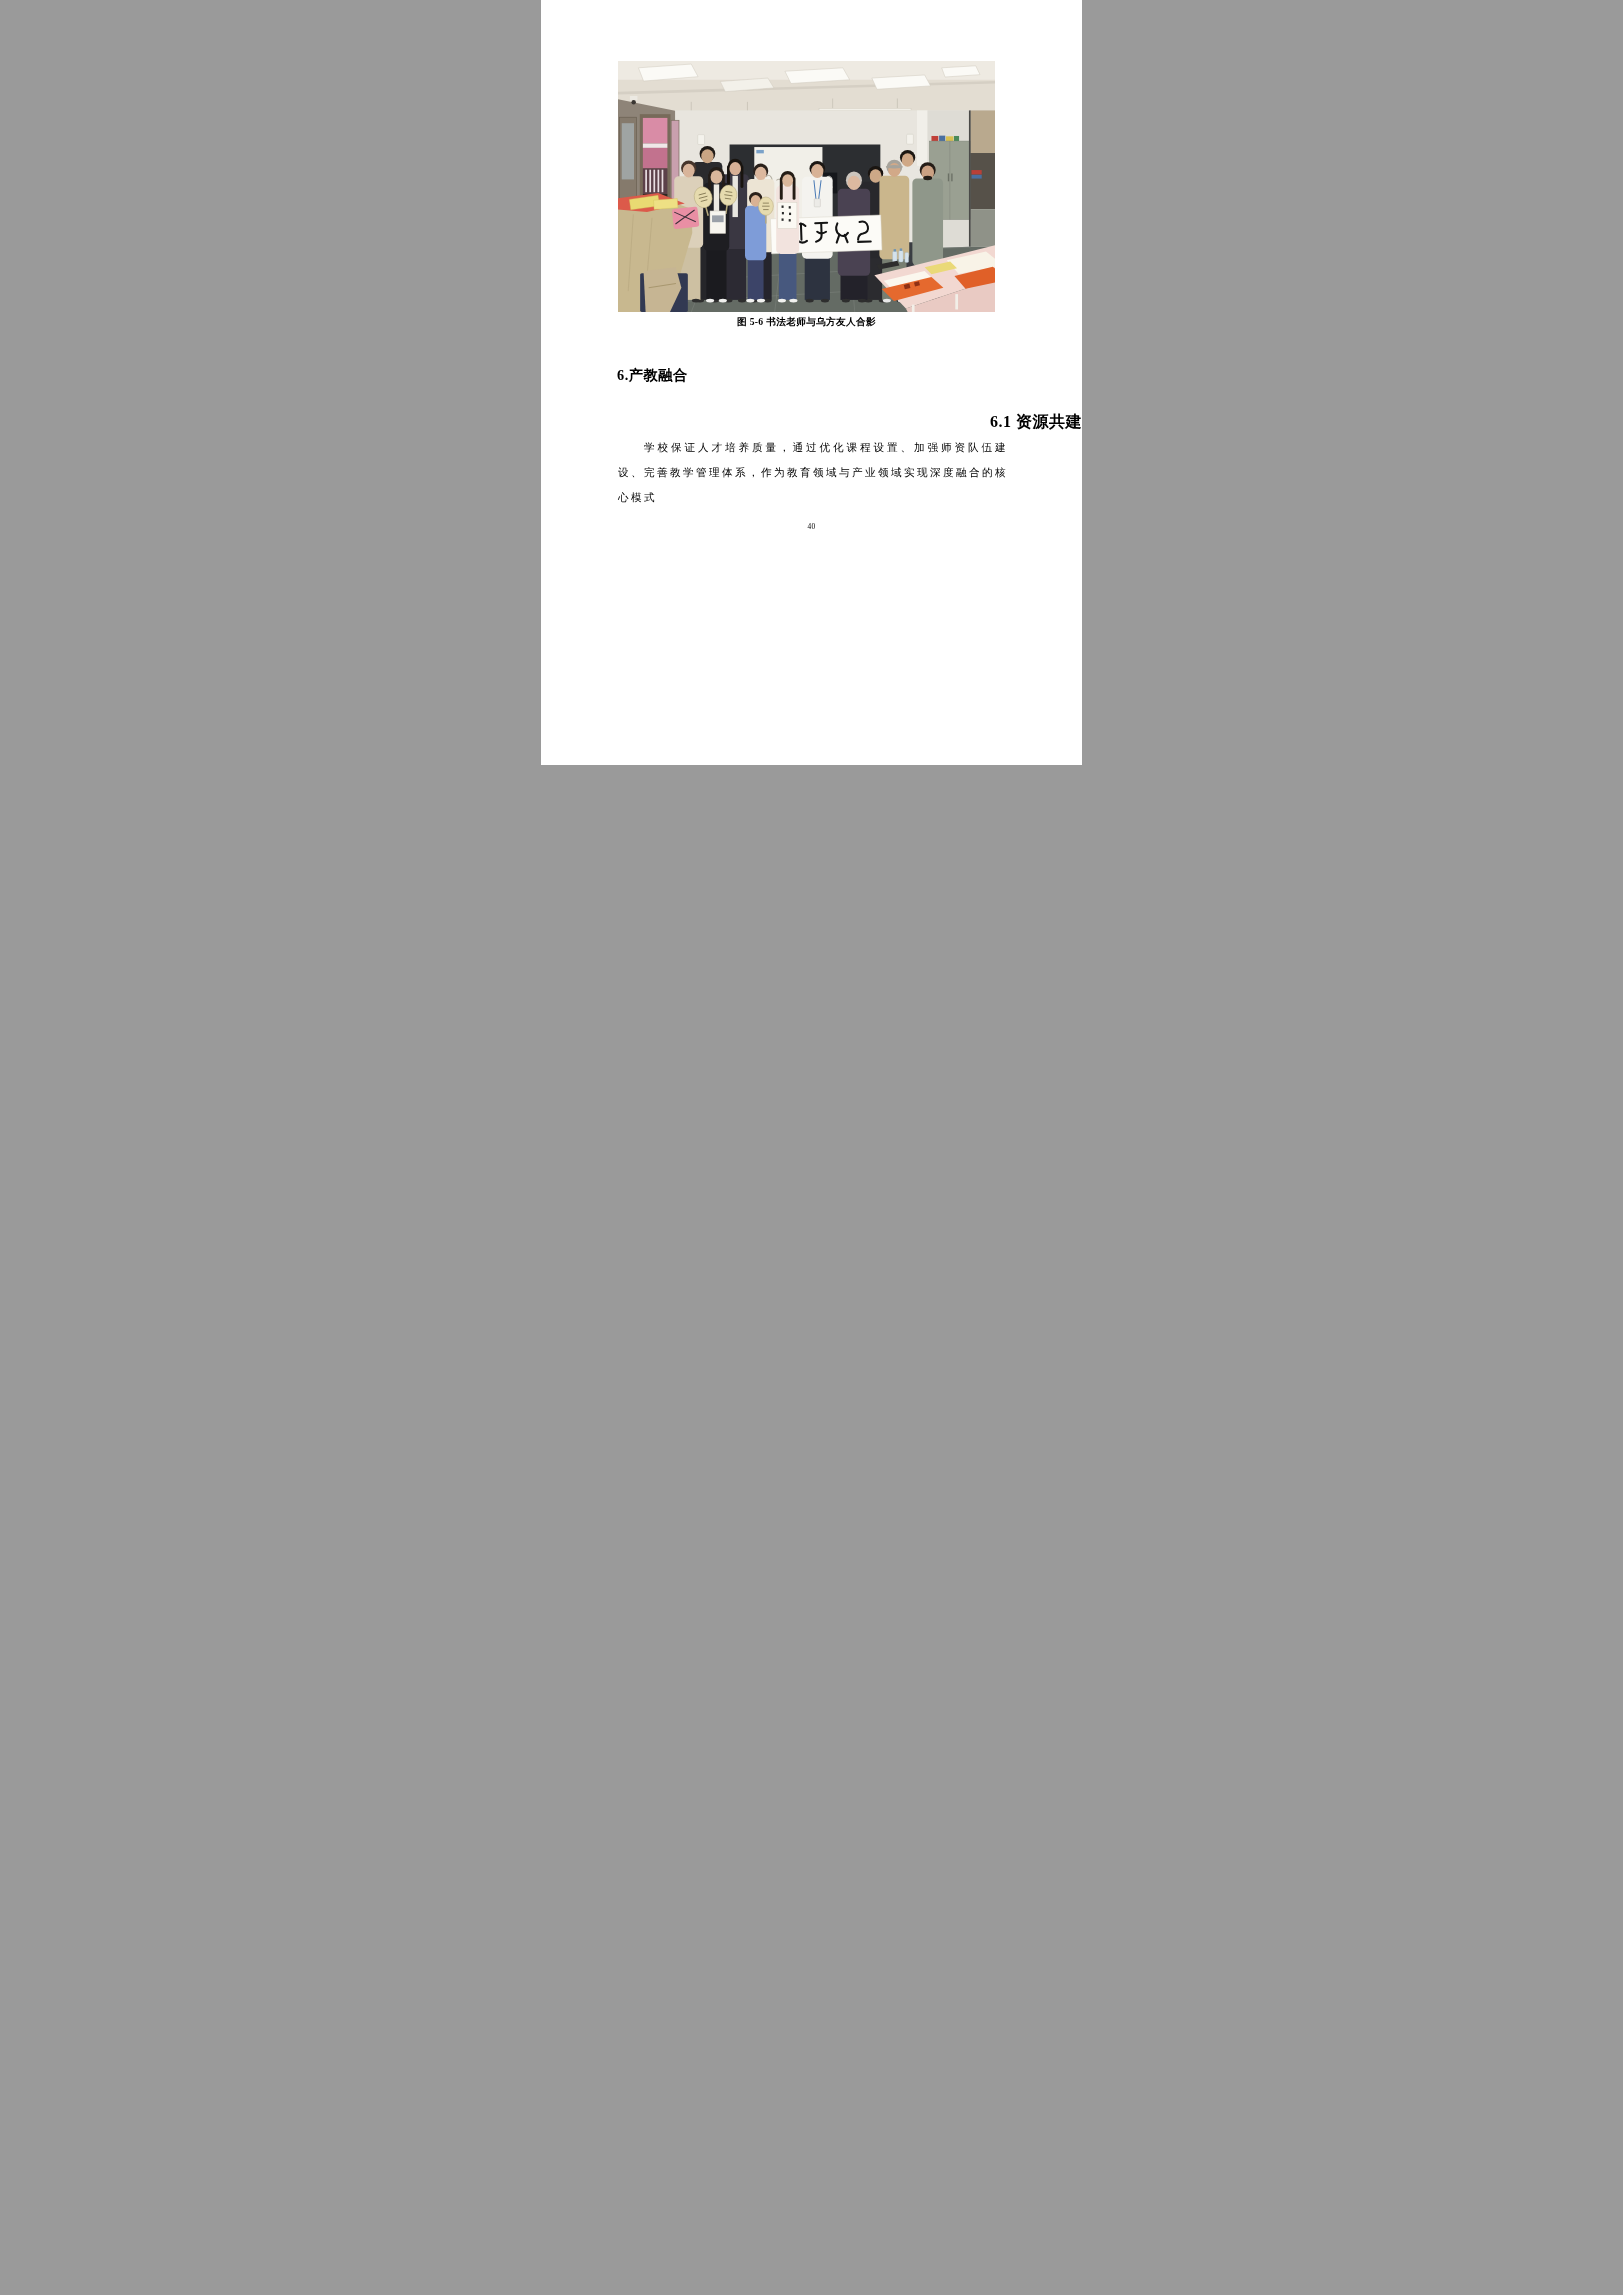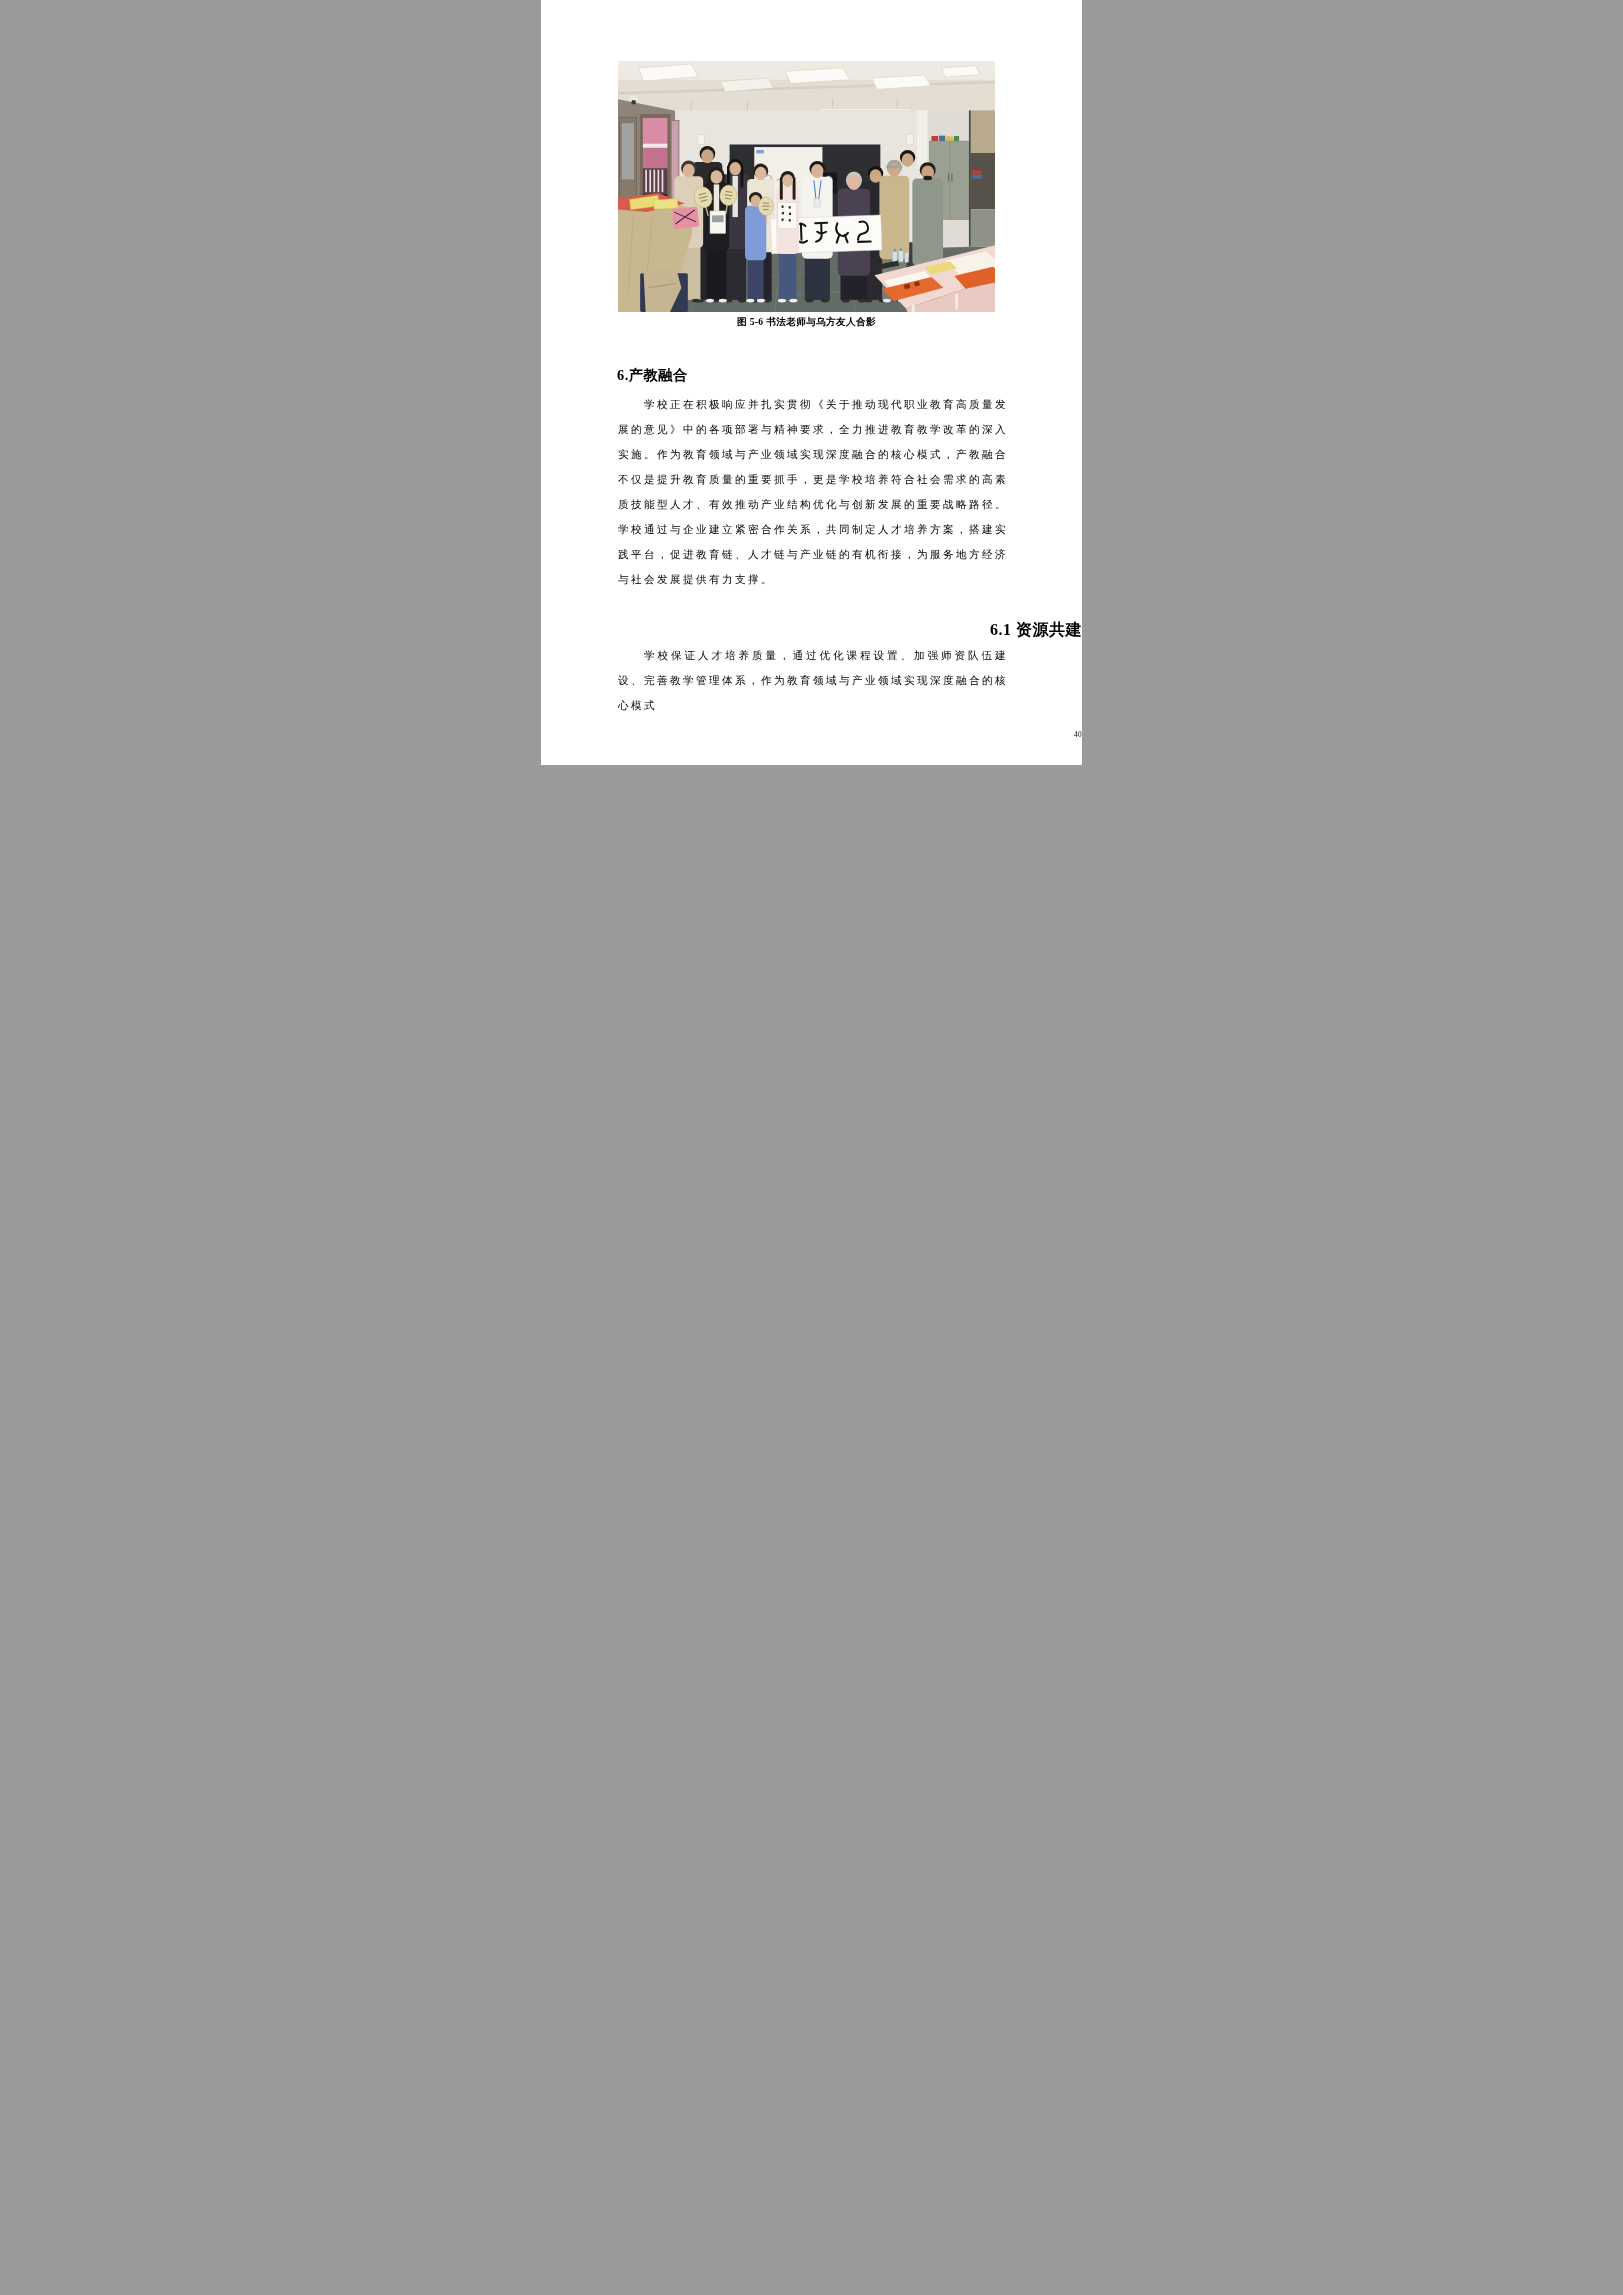--- a/index.html
+++ b/index.html
@@ -15,21 +15,21 @@
     font-size:9.7px;line-height:11.8px;letter-spacing:0.3px;
   }
   h2{margin:39px 12px 0 76px;font-size:14.3px;line-height:17px;font-weight:bold;letter-spacing:0.5px;}
   h3{margin:30px 0 0 77px;font-size:16px;line-height:15px;font-weight:bold;letter-spacing:0.5px;text-align:right;}
   p.body{
     margin:8.2px 74px 0 77px;font-size:10.6px;line-height:25px;
     letter-spacing:2.4px;text-align:justify;text-justify:inter-character;
     text-indent:26px;
   }
   p.body.p2{margin-top:6.1px;}
-  .pageno{margin-top:12.3px;text-align:right;font-size:7.4px;letter-spacing:0.3px;}
+  .pageno{margin-top:12.3px;text-align:center;font-size:7.4px;letter-spacing:0.3px;}
 </style>
 </head>
 <body>
 
 <div class="page">
 
   <figure>
     <div class="photo">
       <svg viewBox="0 0 2213 1473" preserveAspectRatio="none" xmlns="http://www.w3.org/2000/svg">
 
@@ -360,19 +360,18 @@
           <polygon points="1520,1196 1640,1172 1652,1200 1532,1224" fill="#2d2d2d"></polygon>
           <rect x="1725" y="1430" width="16" height="43" fill="#f2efe8"></rect>
           <rect x="1980" y="1368" width="16" height="90" fill="#f2efe8"></rect>
         </g>
       </svg>
     </div>
     <figcaption>图 5-6 书法老师与乌方友人合影</figcaption>
   </figure>
 
   <h2>6.产教融合</h2>
-  <p class="body p1">学校正在积极响应并扎实贯彻《关于推动现代职业教育高质量发展的意见》中的各项部署与精神要求，全力推进教育教学改革的深入实施。作为教育领域与产业领域实现深度融合的核心模式，产教融合不仅是提升教育质量的重要抓手，更是学校培养符合社会需求的高素质技能型人才、有效推动产业结构优化与创新发展的重要战略路径。学校通过与企业建立紧密合作关系，共同制定人才培养方案，搭建实践平台，促进教育链、人才链与产业链的有机衔接，为服务地方经济与社会发展提供有力支撑。</p>
   <h3>6.1 资源共建</h3>
   <p class="body p2">学校保证人才培养质量，通过优化课程设置、加强师资队伍建设、完善教学管理体系，作为教育领域与产业领域实现深度融合的核心模式</p>
   <div class="pageno">40</div>
 
 </div>
 
 
 </body></html>

